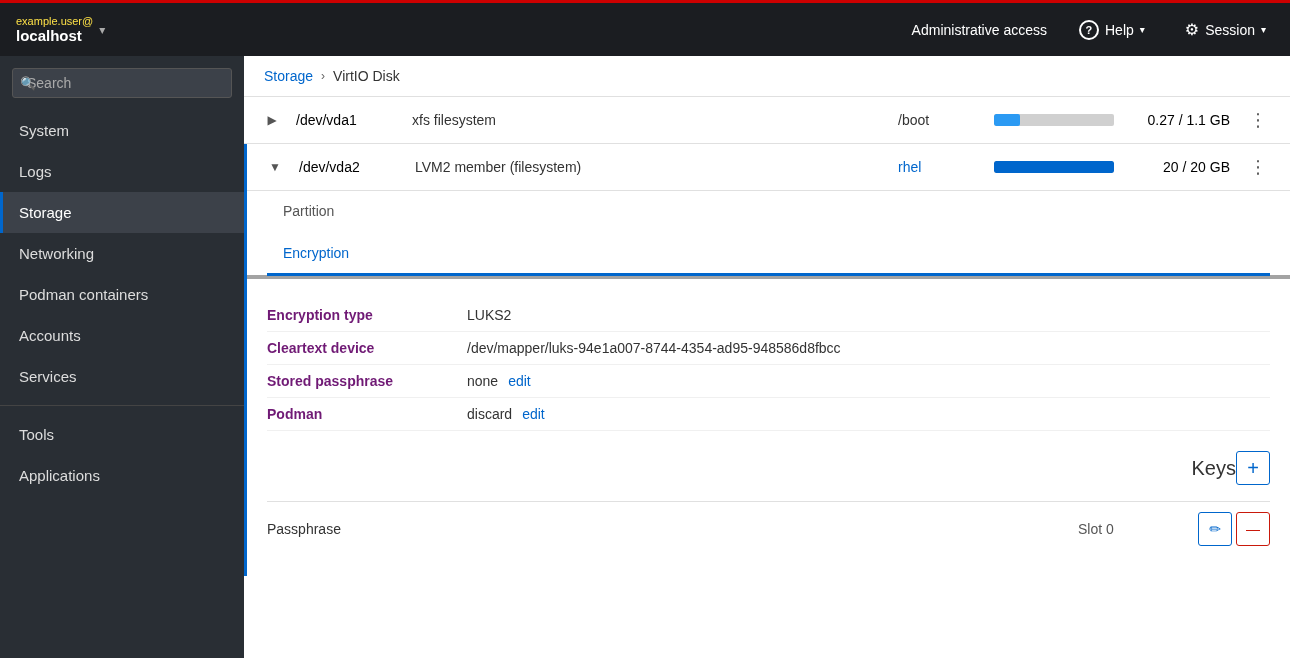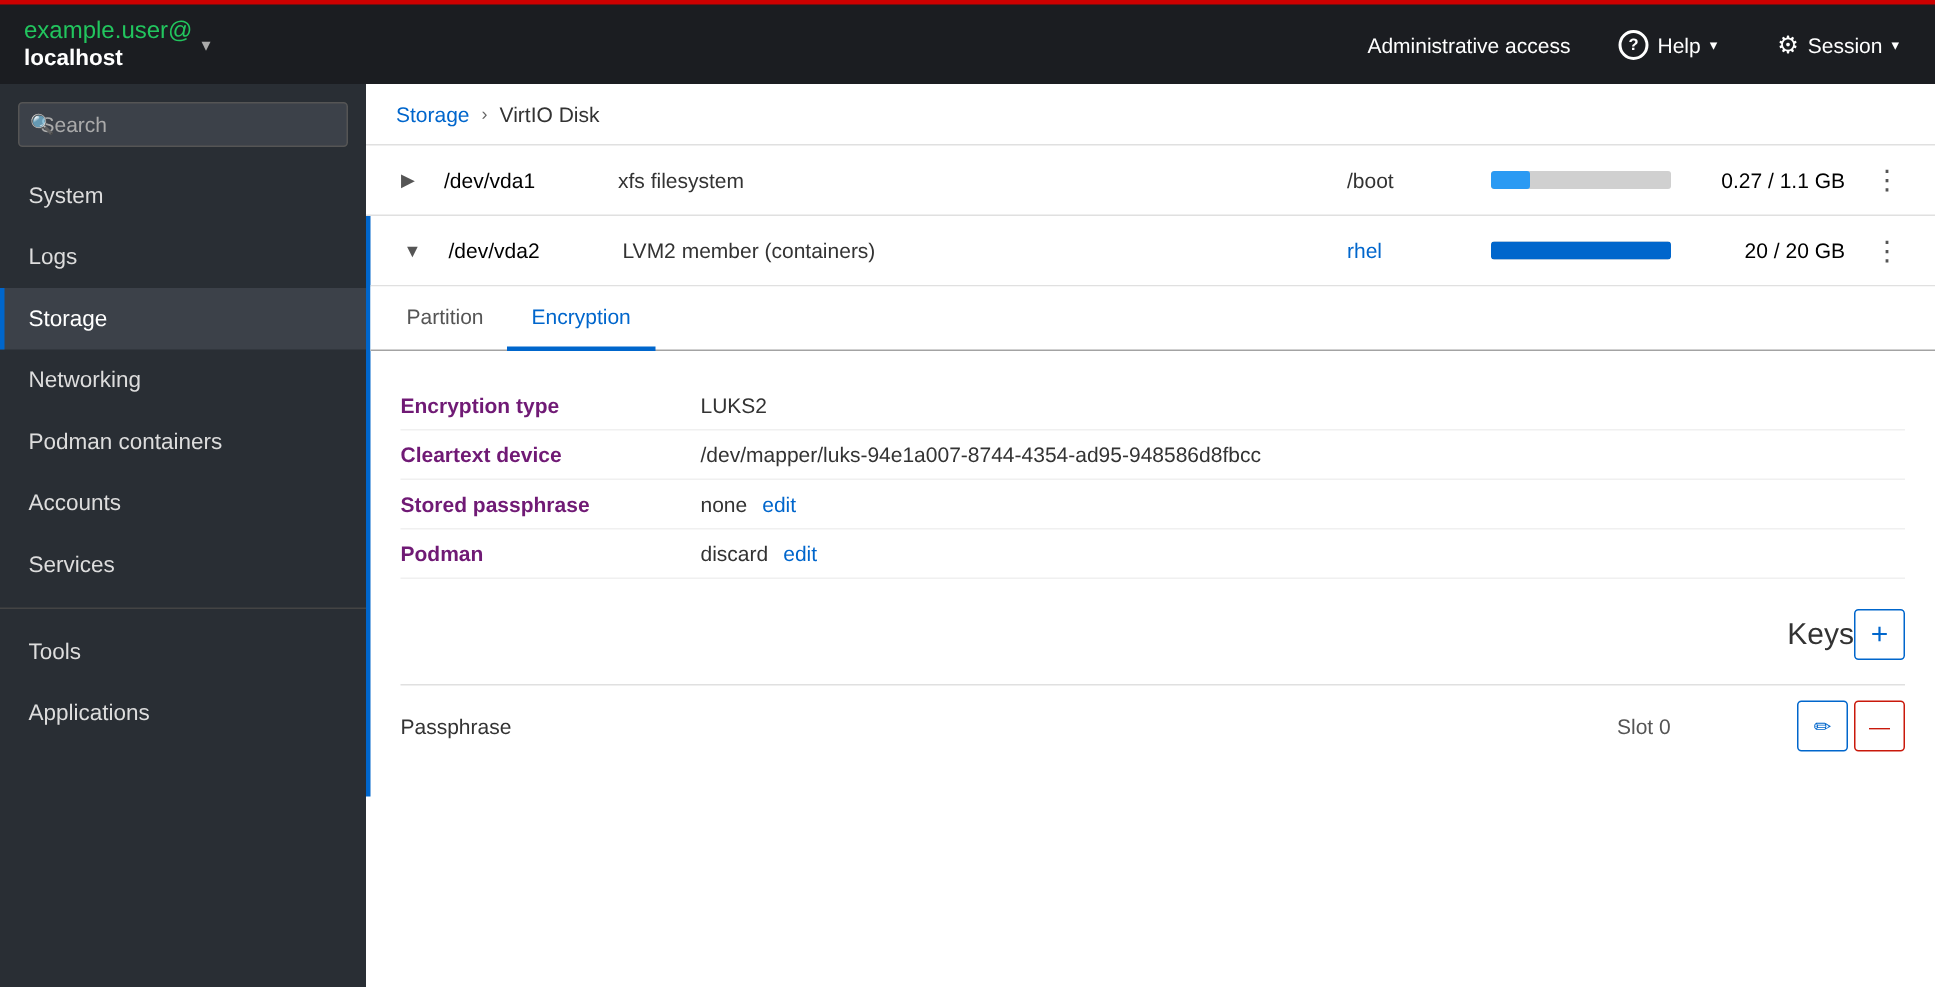--- a/index.html
+++ b/index.html
@@ -21,21 +21,21 @@
       display: flex;
       align-items: center;
       gap: 6px;
       color: #fff;
       min-width: 244px;
     }
     .topbar-user {
       display: flex;
       flex-direction: column;
     }
-    .topbar-user .email { font-size: 16px; color: #22c55e; }
+    .topbar-user .email { font-size: 11px; color: #fde047; }
     .topbar-user .hostname { font-size: 15px; font-weight: bold; color: #fff; }
     .topbar-chevron { color: #aaa; font-size: 12px; cursor: pointer; }
     .topbar-right {
       margin-left: auto;
       display: flex;
       align-items: center;
       gap: 24px;
     }
     .topbar-admin {
       color: #fff;
@@ -210,23 +210,24 @@
       font-size: 18px;
       text-align: center;
     }
     .expanded-row-header {
       border-bottom: 1px solid #e0e0e0;
     }
 
     
     .tabs {
       display: flex;
-      border-bottom: 1px solid #a3a3a3;
-      padding: 0 8px;
+      border-bottom: 4px solid #a3a3a3;
+      padding: 0 20px;
       background: #fff;
+      flex-direction: column;
     }
     .tab {
       padding: 12px 16px;
       cursor: pointer;
       color: #555;
       font-size: 14px;
       border-bottom: 3px solid transparent;
       margin-bottom: -1px;
     }
     .tab.active {
@@ -415,21 +416,21 @@
         </div>
         <span class="row-size">0.27 / 1.1 GB</span>
         <span class="row-menu">⋮</span>
       </div>
 
       <div style="border-left: 3px solid #06c;">
 
         <div class="disk-row expanded-row-header" style="border-bottom:1px solid #e0e0e0;">
           <span class="row-toggle">▼</span>
           <span class="row-device">/dev/vda2</span>
-          <span class="row-type">LVM2 member (containers)</span>
+          <span class="row-type">LVM2 member (filesystem)</span>
           <span class="row-mount">rhel</span>
           <div class="row-bar-container">
             <div class="row-bar-bg">
               <div class="row-bar-fill" style="width:100%;background:#0066cc;"></div>
             </div>
           </div>
           <span class="row-size">20 / 20 GB</span>
           <span class="row-menu">⋮</span>
         </div>
 

